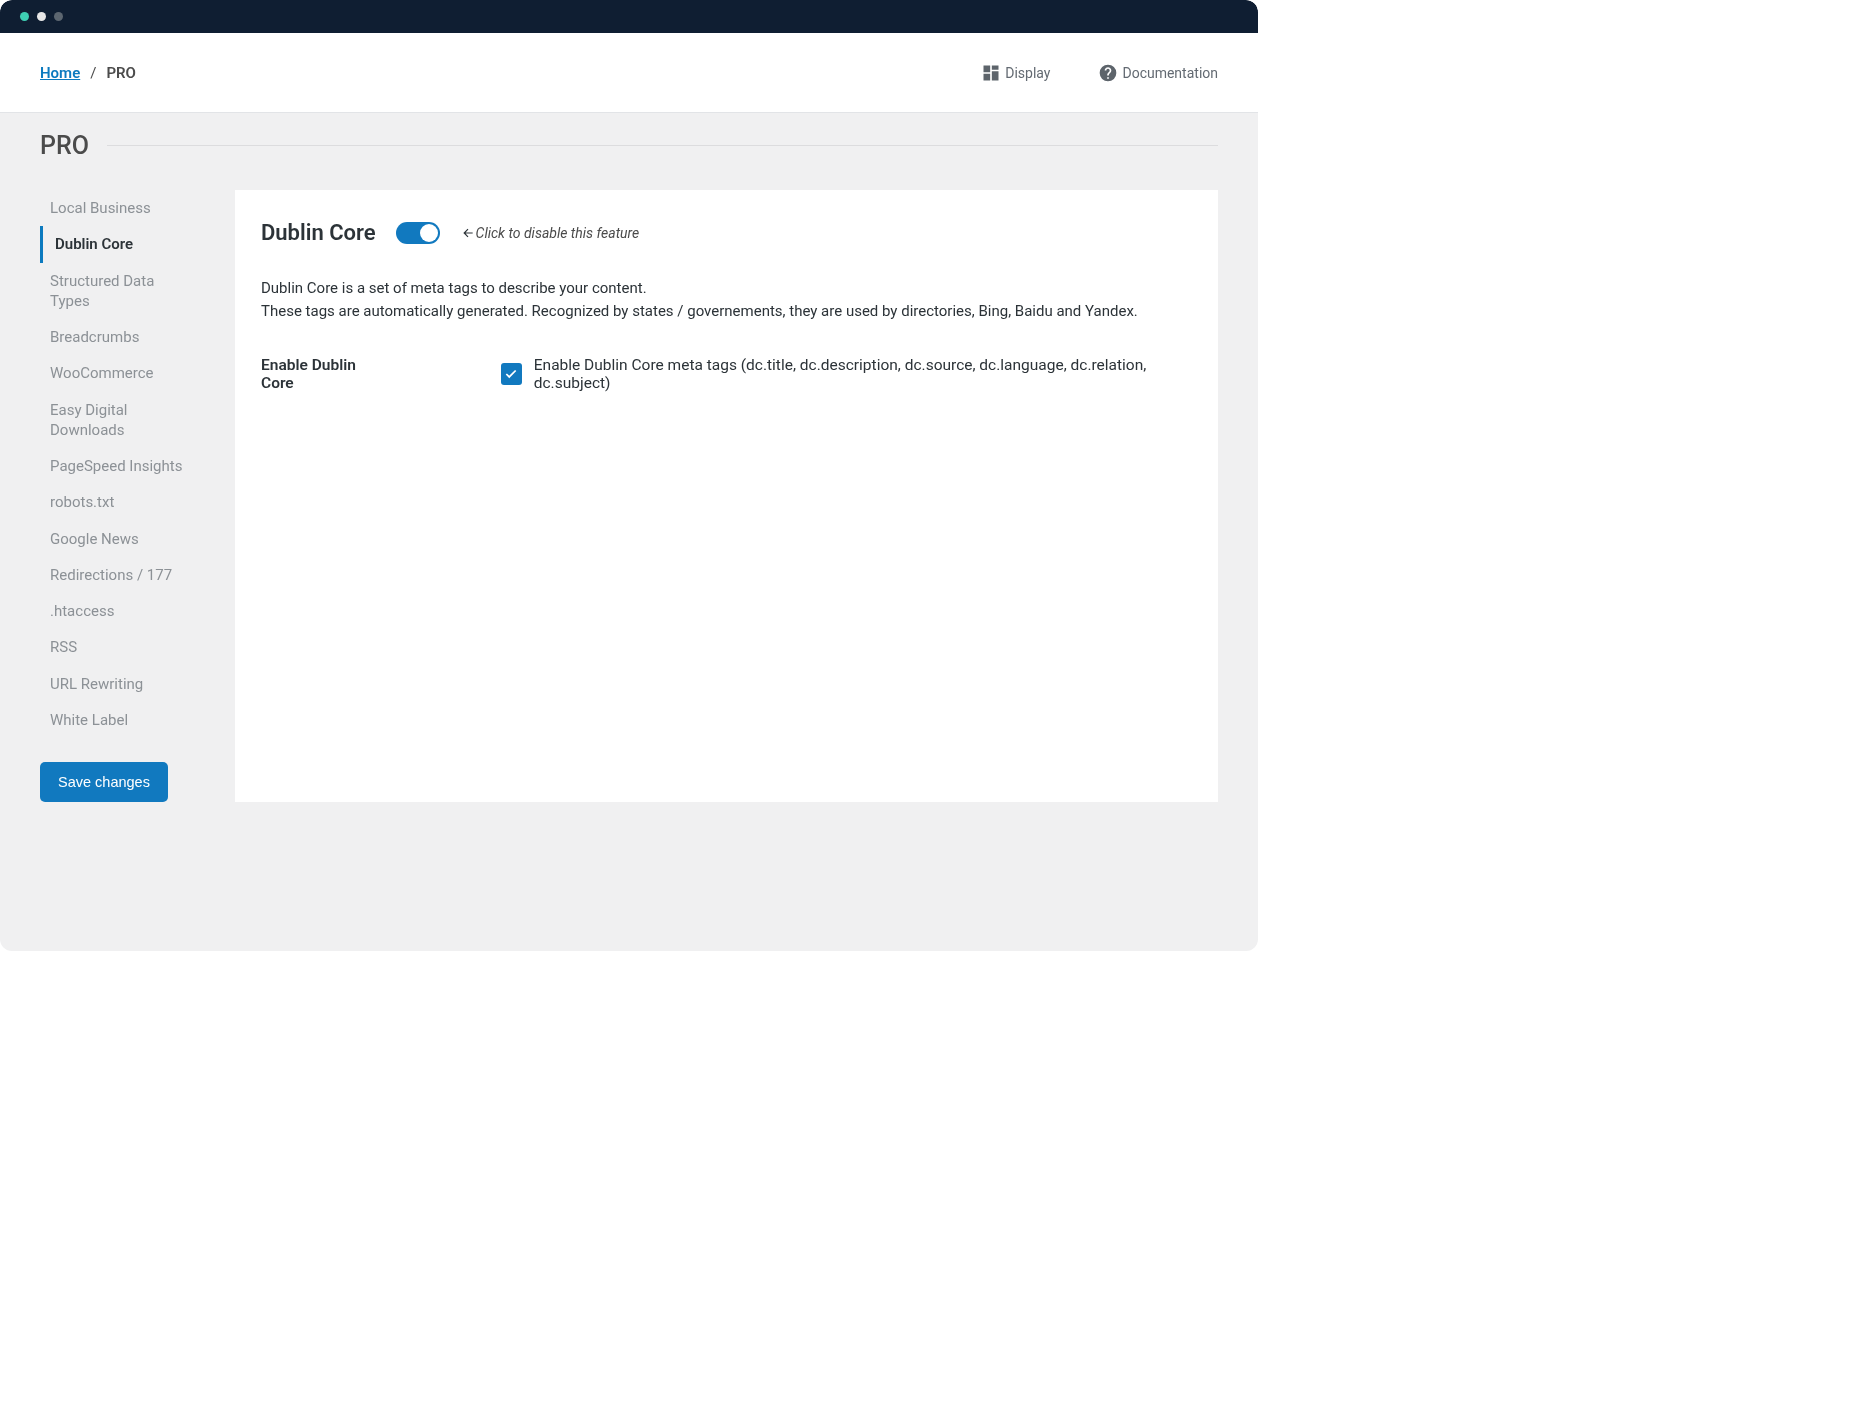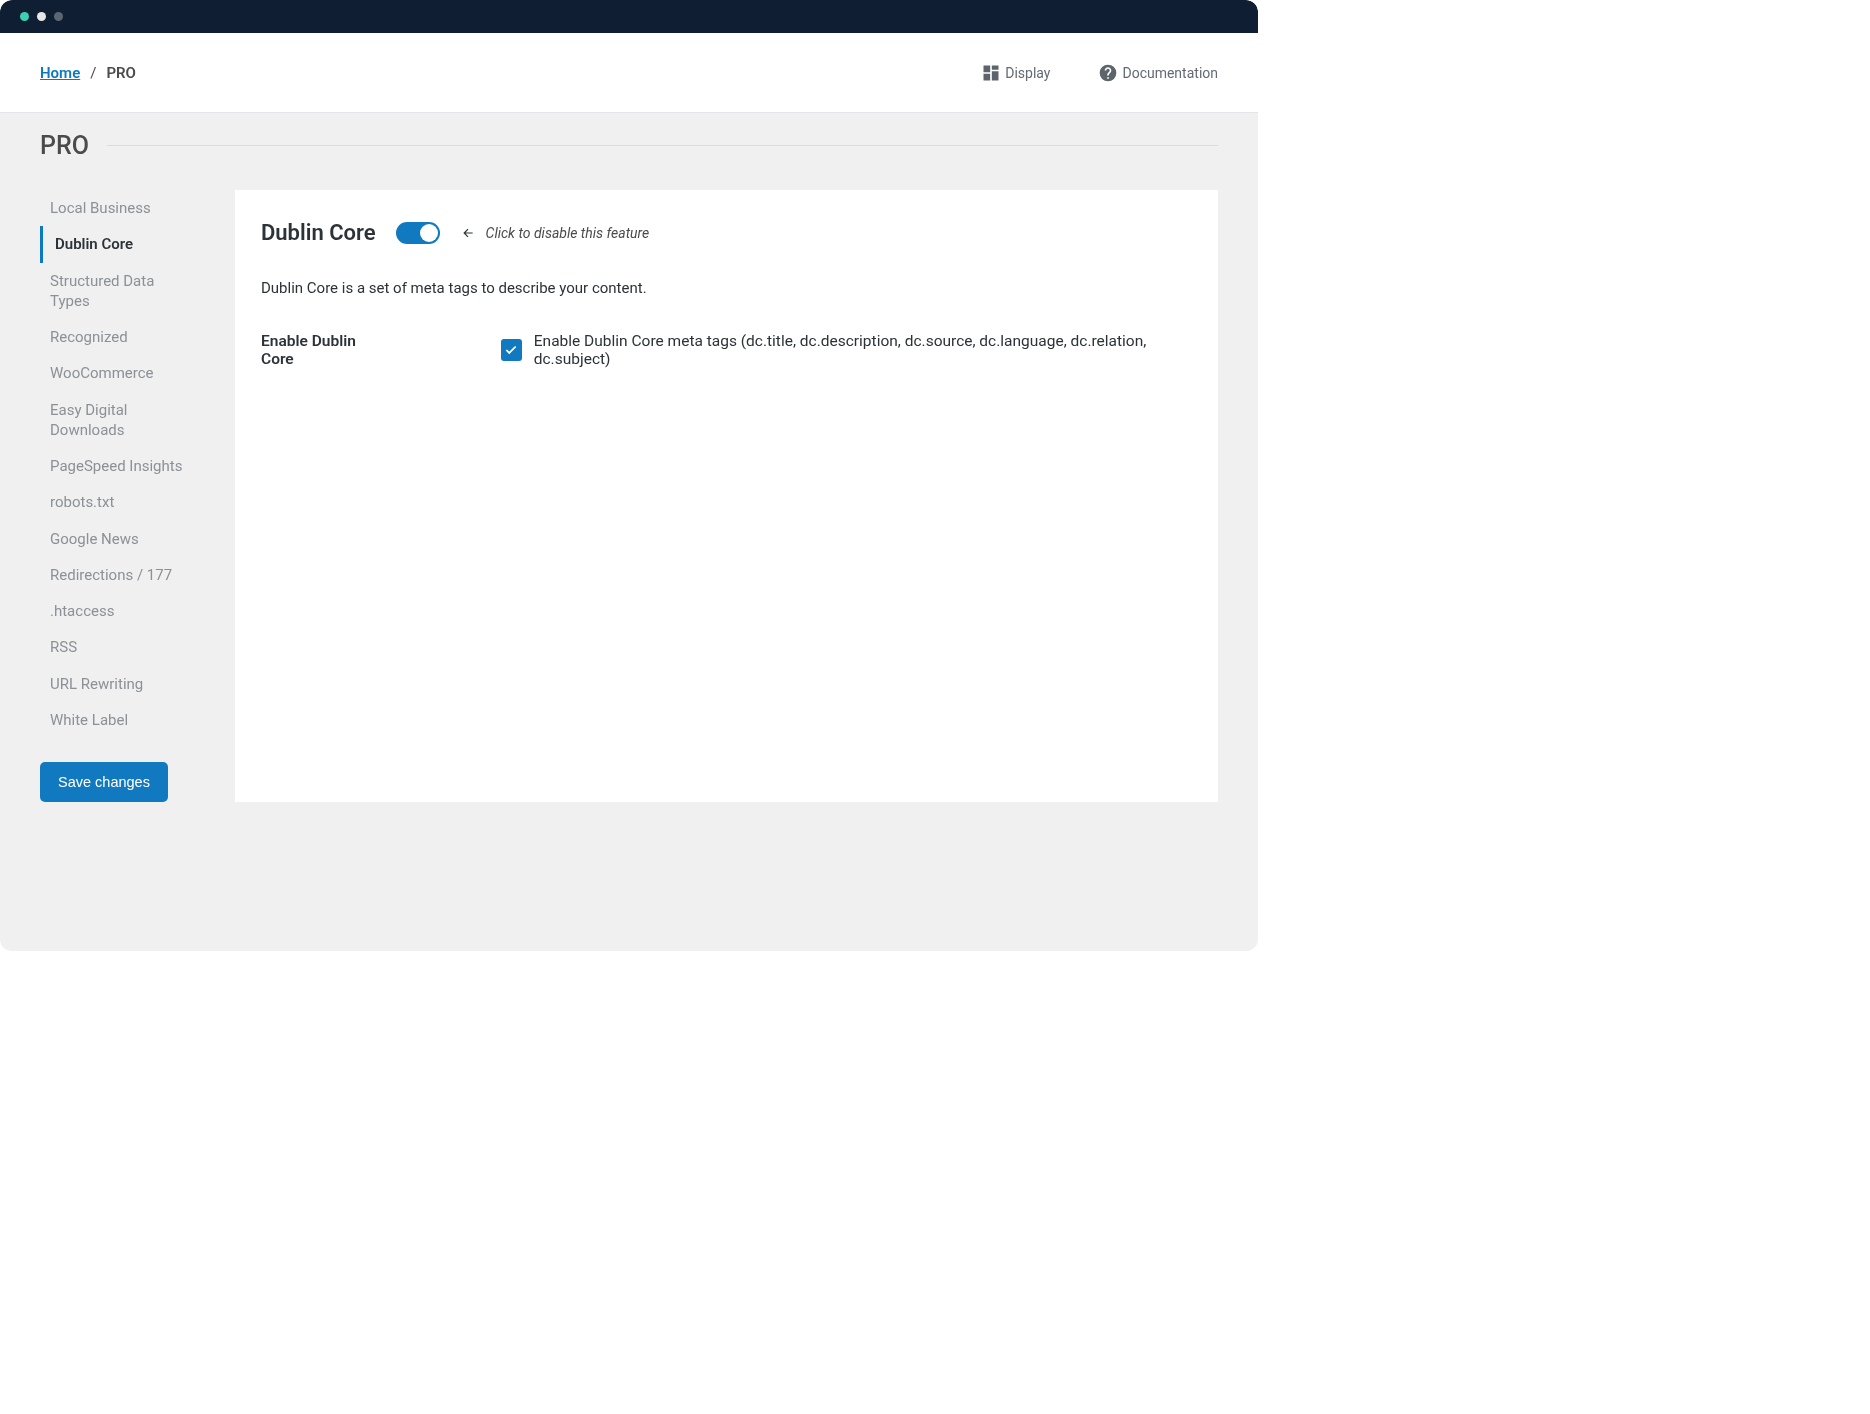--- a/index.html
+++ b/index.html
@@ -101,21 +101,21 @@
 
   .toggle {
     width: 44px; height: 22px; border-radius: 20px; background: #1179bf; position: relative;
     cursor: pointer;
   }
   .toggle::after {
     content: ""; position: absolute; width: 18px; height: 18px; border-radius: 50%;
     background: #fff; top: 2px; right: 2px;
   }
 
-  .hint-block { display: flex; align-items: center; gap: 10px; }
+  .hint-block { display: flex; align-items: center; gap: 0; }
   .hint-block svg { width: 16px; height: 14px; fill: #2c3338; }
   .hint-text { font-style: italic; color: #4b4b4b; font-size: 14px; }
 
   .panel-desc { font-size: 15px; line-height: 1.55; color: #2c3338; margin-bottom: 32px; margin-top: 26px; }
 
   .field-row { display: flex; align-items: flex-start; gap: 72px; }
   .field-label { font-size: 15.5px; font-weight: 600; color: #2c3338; }
 
   .checkbox-line { display: flex; align-items: center; gap: 12px; padding-left: 43px; }
   .cb {
@@ -161,21 +161,21 @@
     <div class="page-title">PRO</div>
     <div class="hr-flex"></div>
   </div>
 
   <div class="layout">
     <div class="sidebar">
       <div id="sidebar-items">
           <div class="sidebar-item">Local Business</div>
           <div class="sidebar-item active">Dublin Core</div>
           <div class="sidebar-item">Structured Data Types</div>
-          <div class="sidebar-item">Recognized</div>
+          <div class="sidebar-item">Breadcrumbs</div>
           <div class="sidebar-item">WooCommerce</div>
           <div class="sidebar-item">Easy Digital Downloads</div>
           <div class="sidebar-item">PageSpeed Insights</div>
           <div class="sidebar-item">robots.txt</div>
           <div class="sidebar-item">Google News</div>
           <div class="sidebar-item">Redirections / 177</div>
           <div class="sidebar-item">.htaccess</div>
           <div class="sidebar-item">RSS</div>
           <div class="sidebar-item">URL Rewriting</div>
           <div class="sidebar-item">White Label</div>
@@ -190,20 +190,21 @@
         <div class="hint-block">
           <svg viewBox="0 0 24 24">
               <path d="M20 11H7.83l4.88-4.88L11.3 4.7 4 12l7.3 7.3 1.41-1.42L7.83 13H20z" fill="#2c3338"></path>
             </svg>
           <span class="hint-text">Click to disable this feature</span>
         </div>
       </div>
 
       <div class="panel-desc">
         <div>Dublin Core is a set of meta tags to describe your content.</div>
+        <div>These tags are automatically generated. Recognized by states / governements, they are used by directories, Bing, Baidu and Yandex.</div>
       </div>
 
       <div class="field-row">
         <div class="field-label">Enable Dublin Core</div>
         <div class="checkbox-line">
           <div class="cb">
             <svg viewBox="0 0 24 24">
                 <polyline points="4 12 9 17 20 6"></polyline>
               </svg>
           </div>

